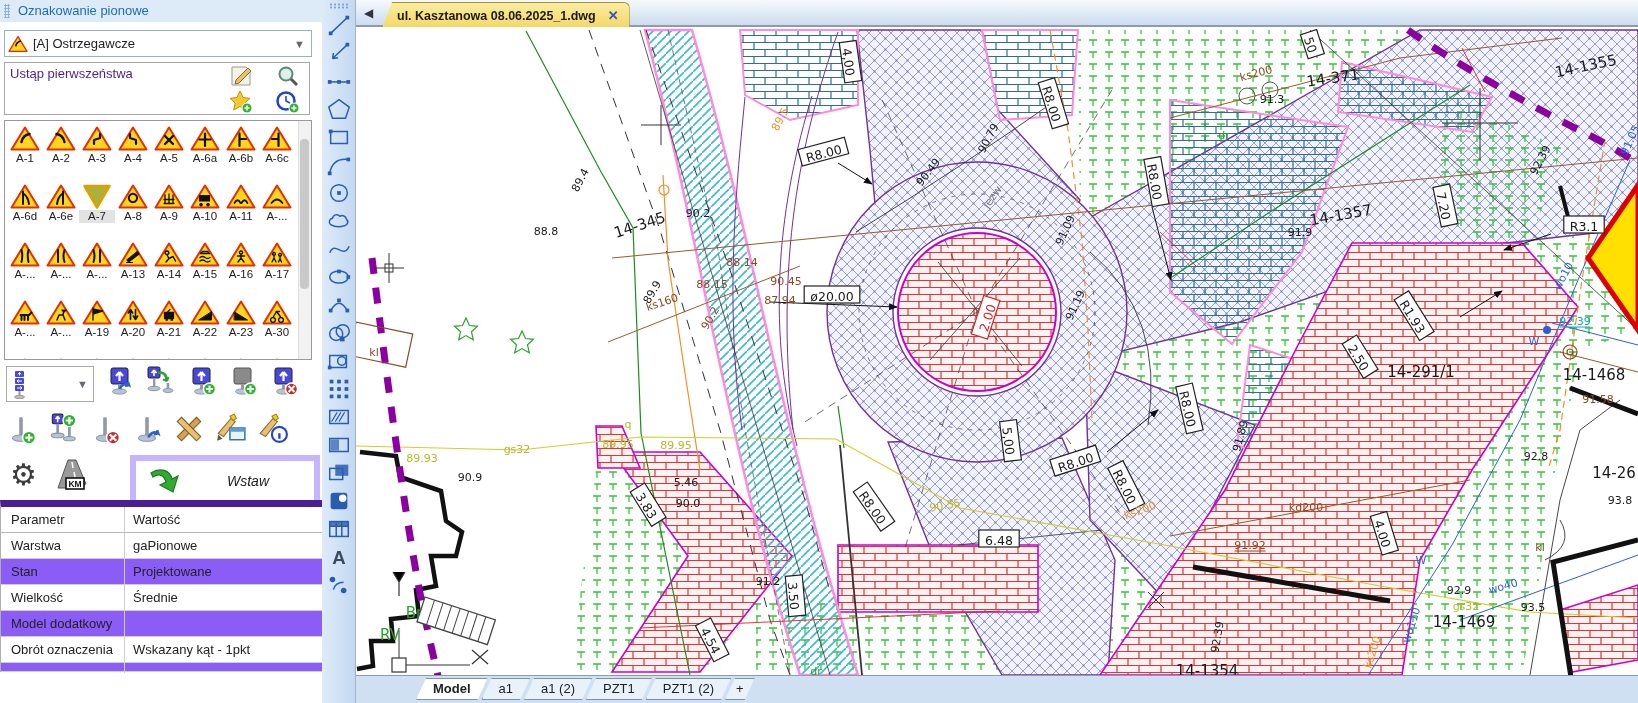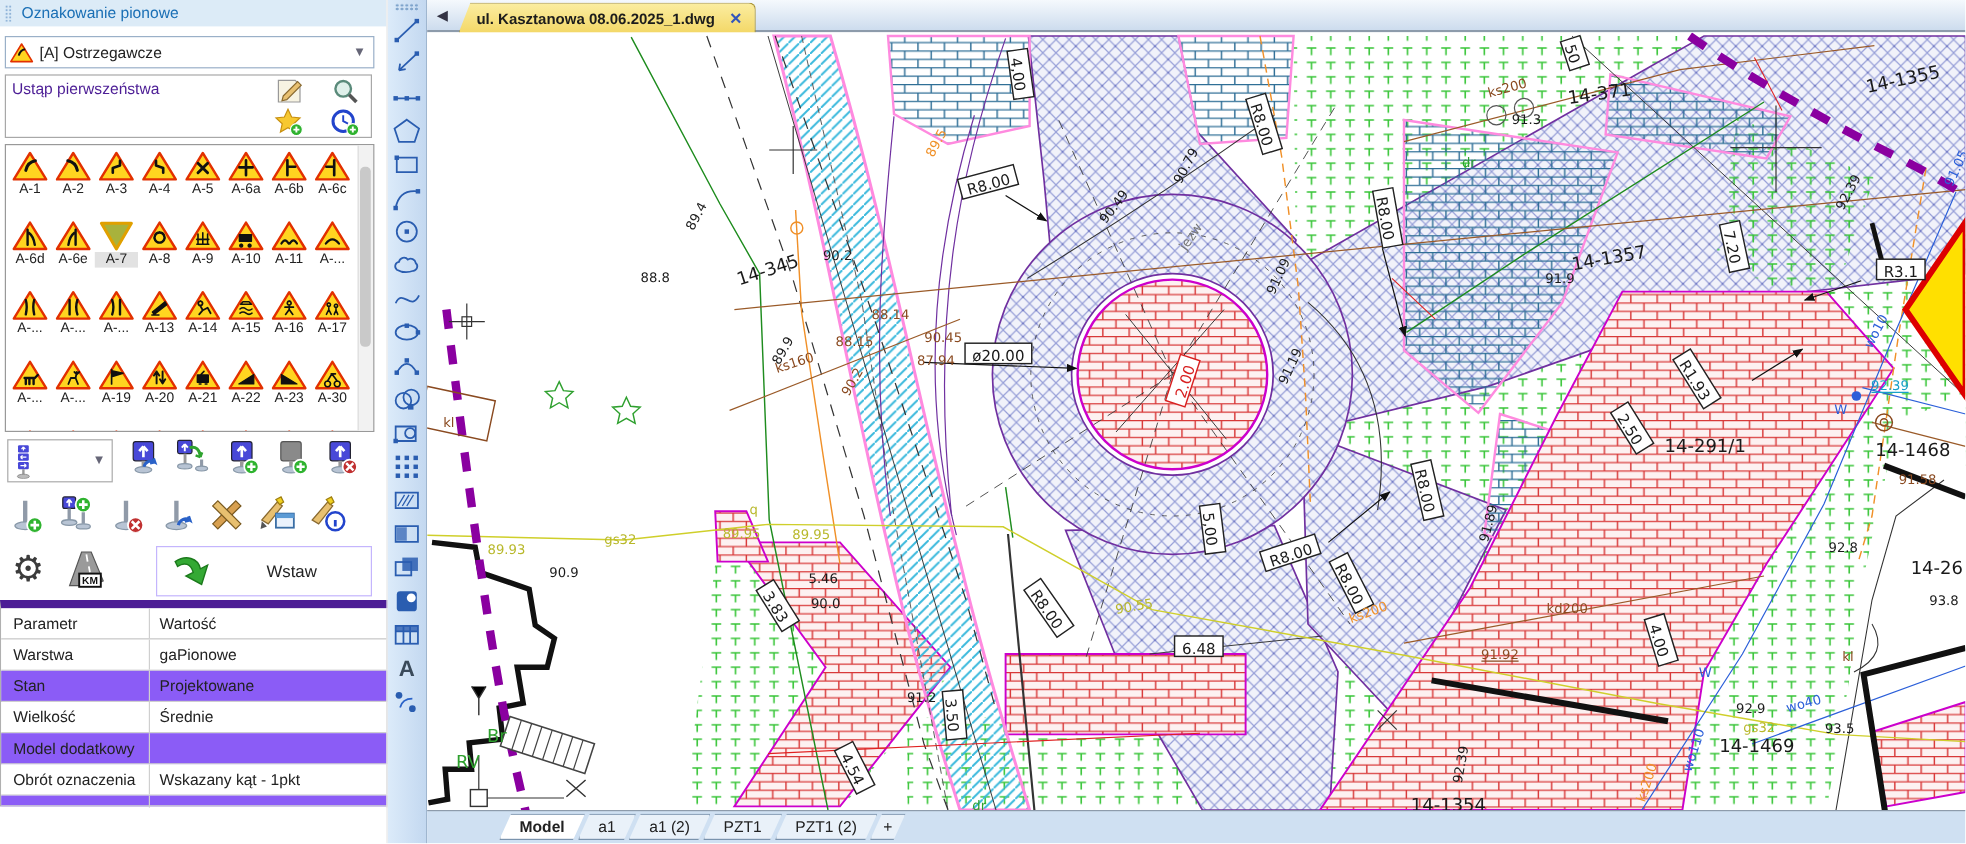--- a/index.html
+++ b/index.html
@@ -24,22 +24,22 @@
   .scell{width:36px;height:58px;text-align:center;cursor:pointer;}
   .scell svg{display:block;margin:2px auto 0;}
   .scell .slab{font-size:11.5px;color:#222;line-height:13px;}
   .scell.sel .slab{background:#e2e2e2;}
   #sgscroll{position:absolute;right:0;top:0;width:12px;height:100%;background:#f2f2f2;border-left:1px solid #ddd;}
   #sgthumb{position:absolute;left:1px;top:18px;width:9px;height:150px;background:#c9c9c9;border-radius:4px;}
   
   .hbtn{position:absolute;width:36px;height:36px;cursor:pointer;}
   #postdrop{position:absolute;left:6px;top:366px;width:86px;height:34px;border:1px solid #aaa;display:flex;align-items:center;background:#fff;cursor:pointer;}
   #postdrop .chev{margin-left:auto;margin-right:5px;color:#667;font-size:11px;}
-  #wstaw{position:absolute;left:130px;top:455px;width:178px;height:40px;border:1px solid #c4b5fd;background:#fff;
-    display:flex;align-items:center;cursor:pointer;}
+  #wstaw{position:absolute;left:130px;top:455px;width:178px;height:40px;border:6px solid #c4b5fd;background:#fff;
+    display:flex;align-items:center;cursor:pointer;font-style:italic;}
   #wstaw span{flex:1;text-align:center;font-size:14px;color:#222;}
   #gearbtn{position:absolute;left:10px;top:458px;font-size:30px;color:#3c3c3c;cursor:pointer;line-height:34px;}
   #kmbtn{position:absolute;left:52px;top:456px;cursor:pointer;}
   
   #ptable{position:absolute;left:0px;top:500px;width:322px;border-top:7px solid #4c1d95;border-left:1px solid #b0b0b0;font-size:13px;color:#222;}
   #ptable .trow{display:flex;border-bottom:1px solid #cfcfcf;background:#fff;}
   #ptable .trow.green{background:#8b5cf6;}
   #ptable .trow.head{border-bottom:1px solid #b8b8b8;}
   #ptable .c1{width:124px;padding:5px 2px 5px 10px;border-right:1px solid #cfcfcf;box-sizing:border-box;}
   #ptable .c2{flex:1;padding:5px 2px 5px 8px;border-right:1px solid #cfcfcf;box-sizing:border-box;}

